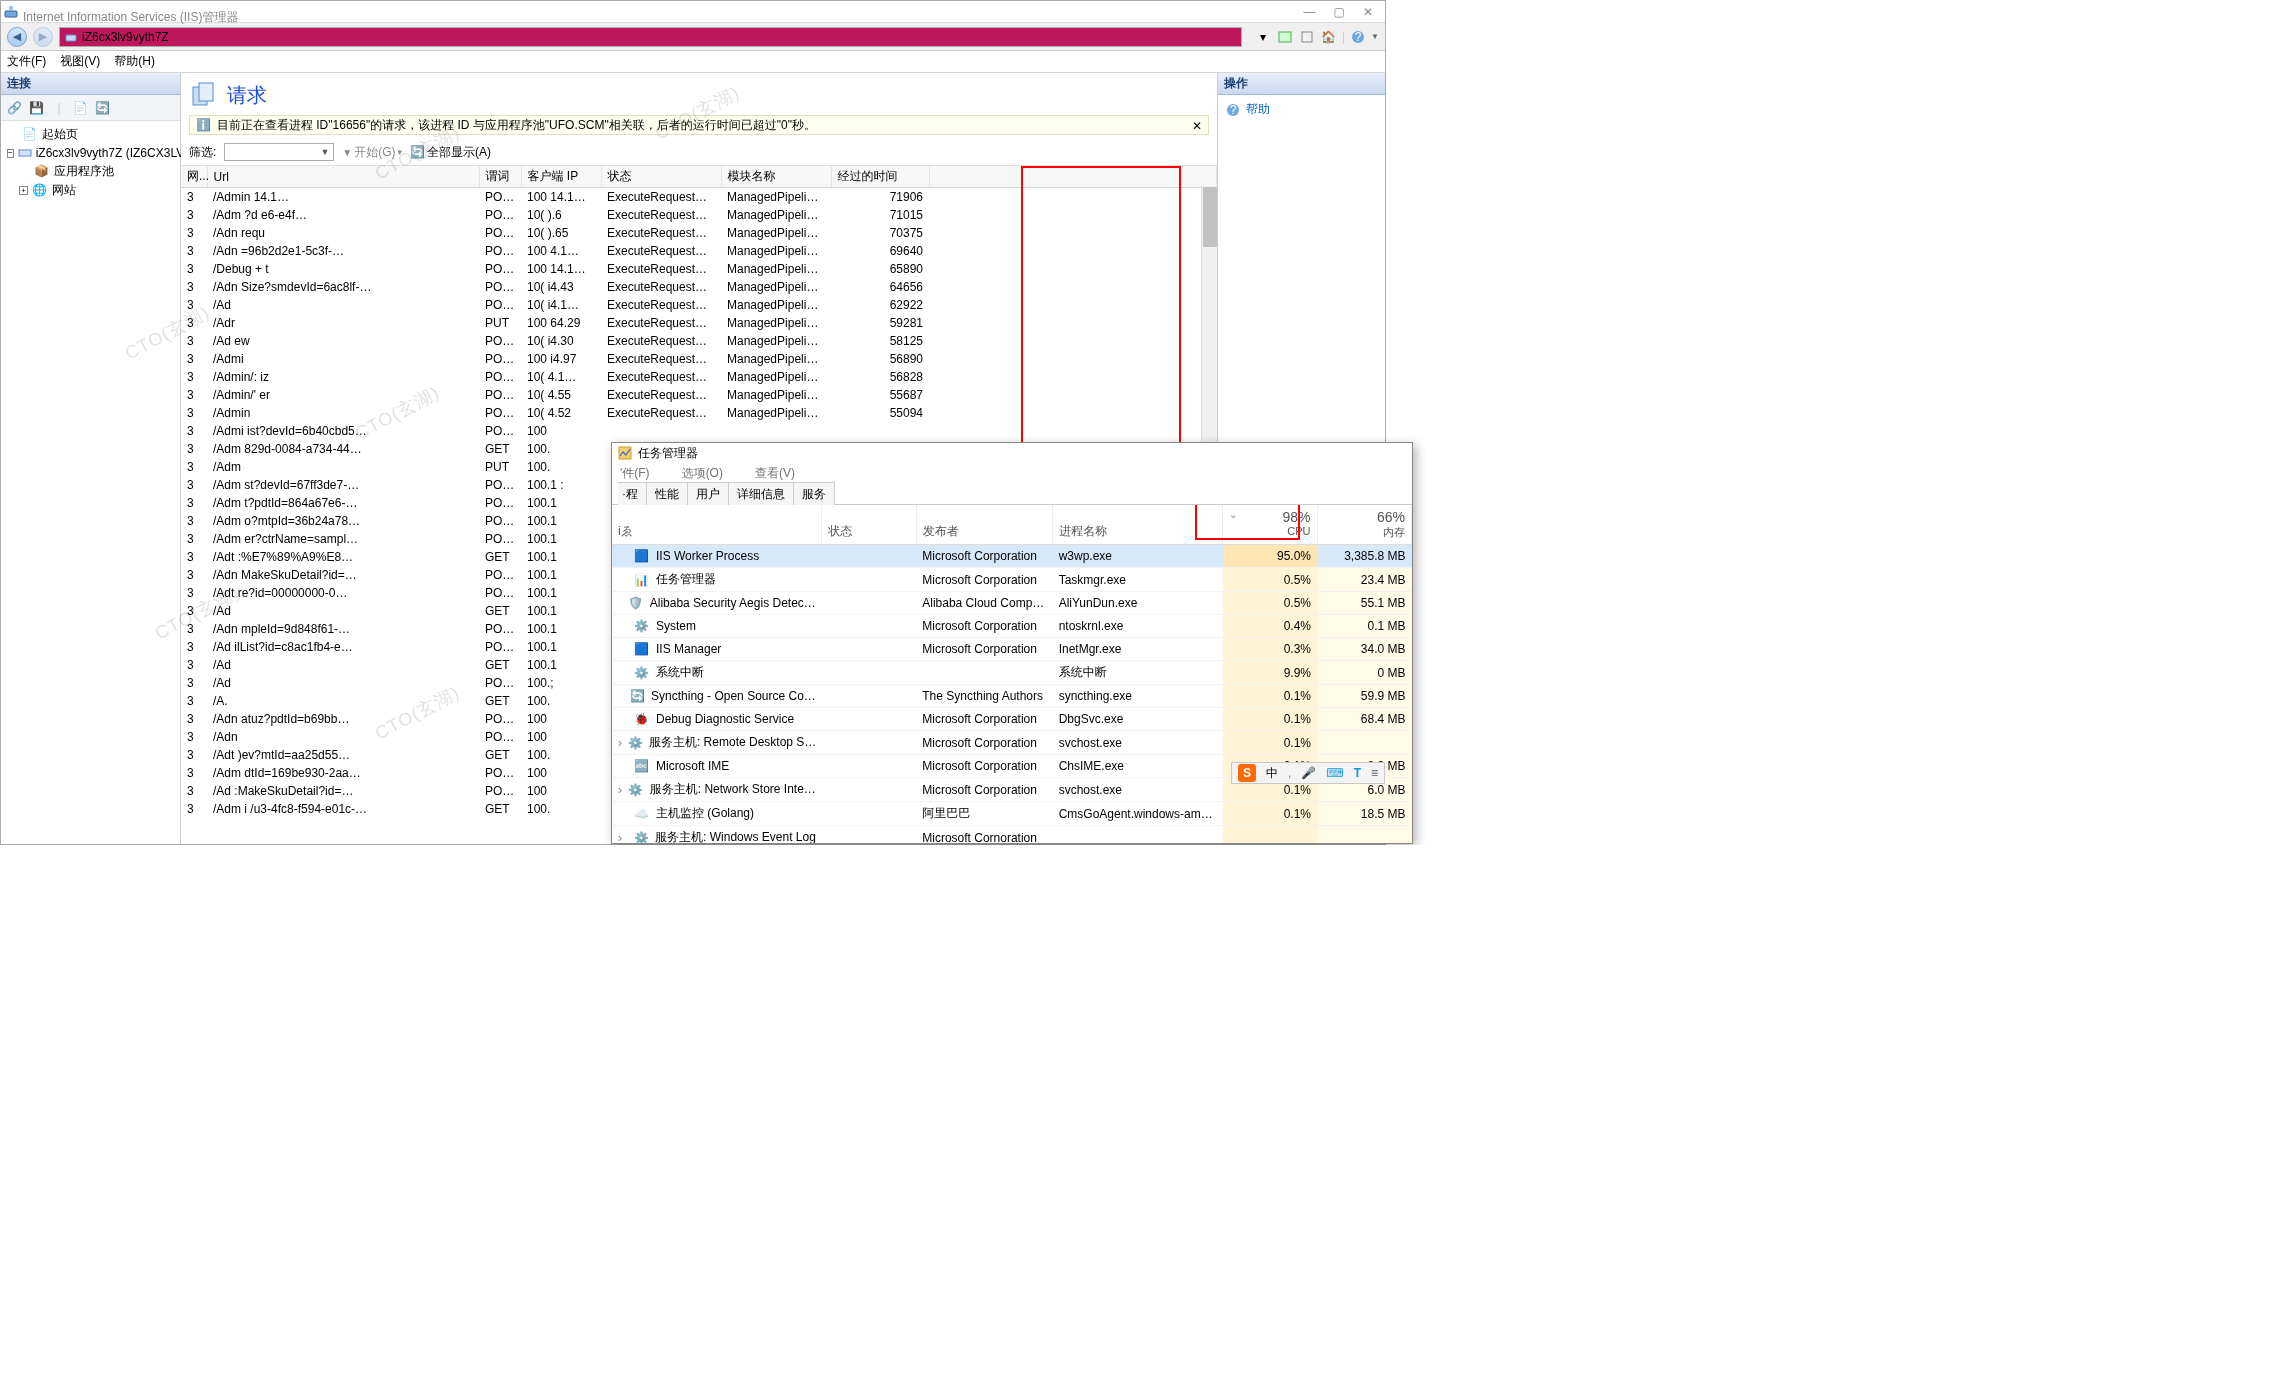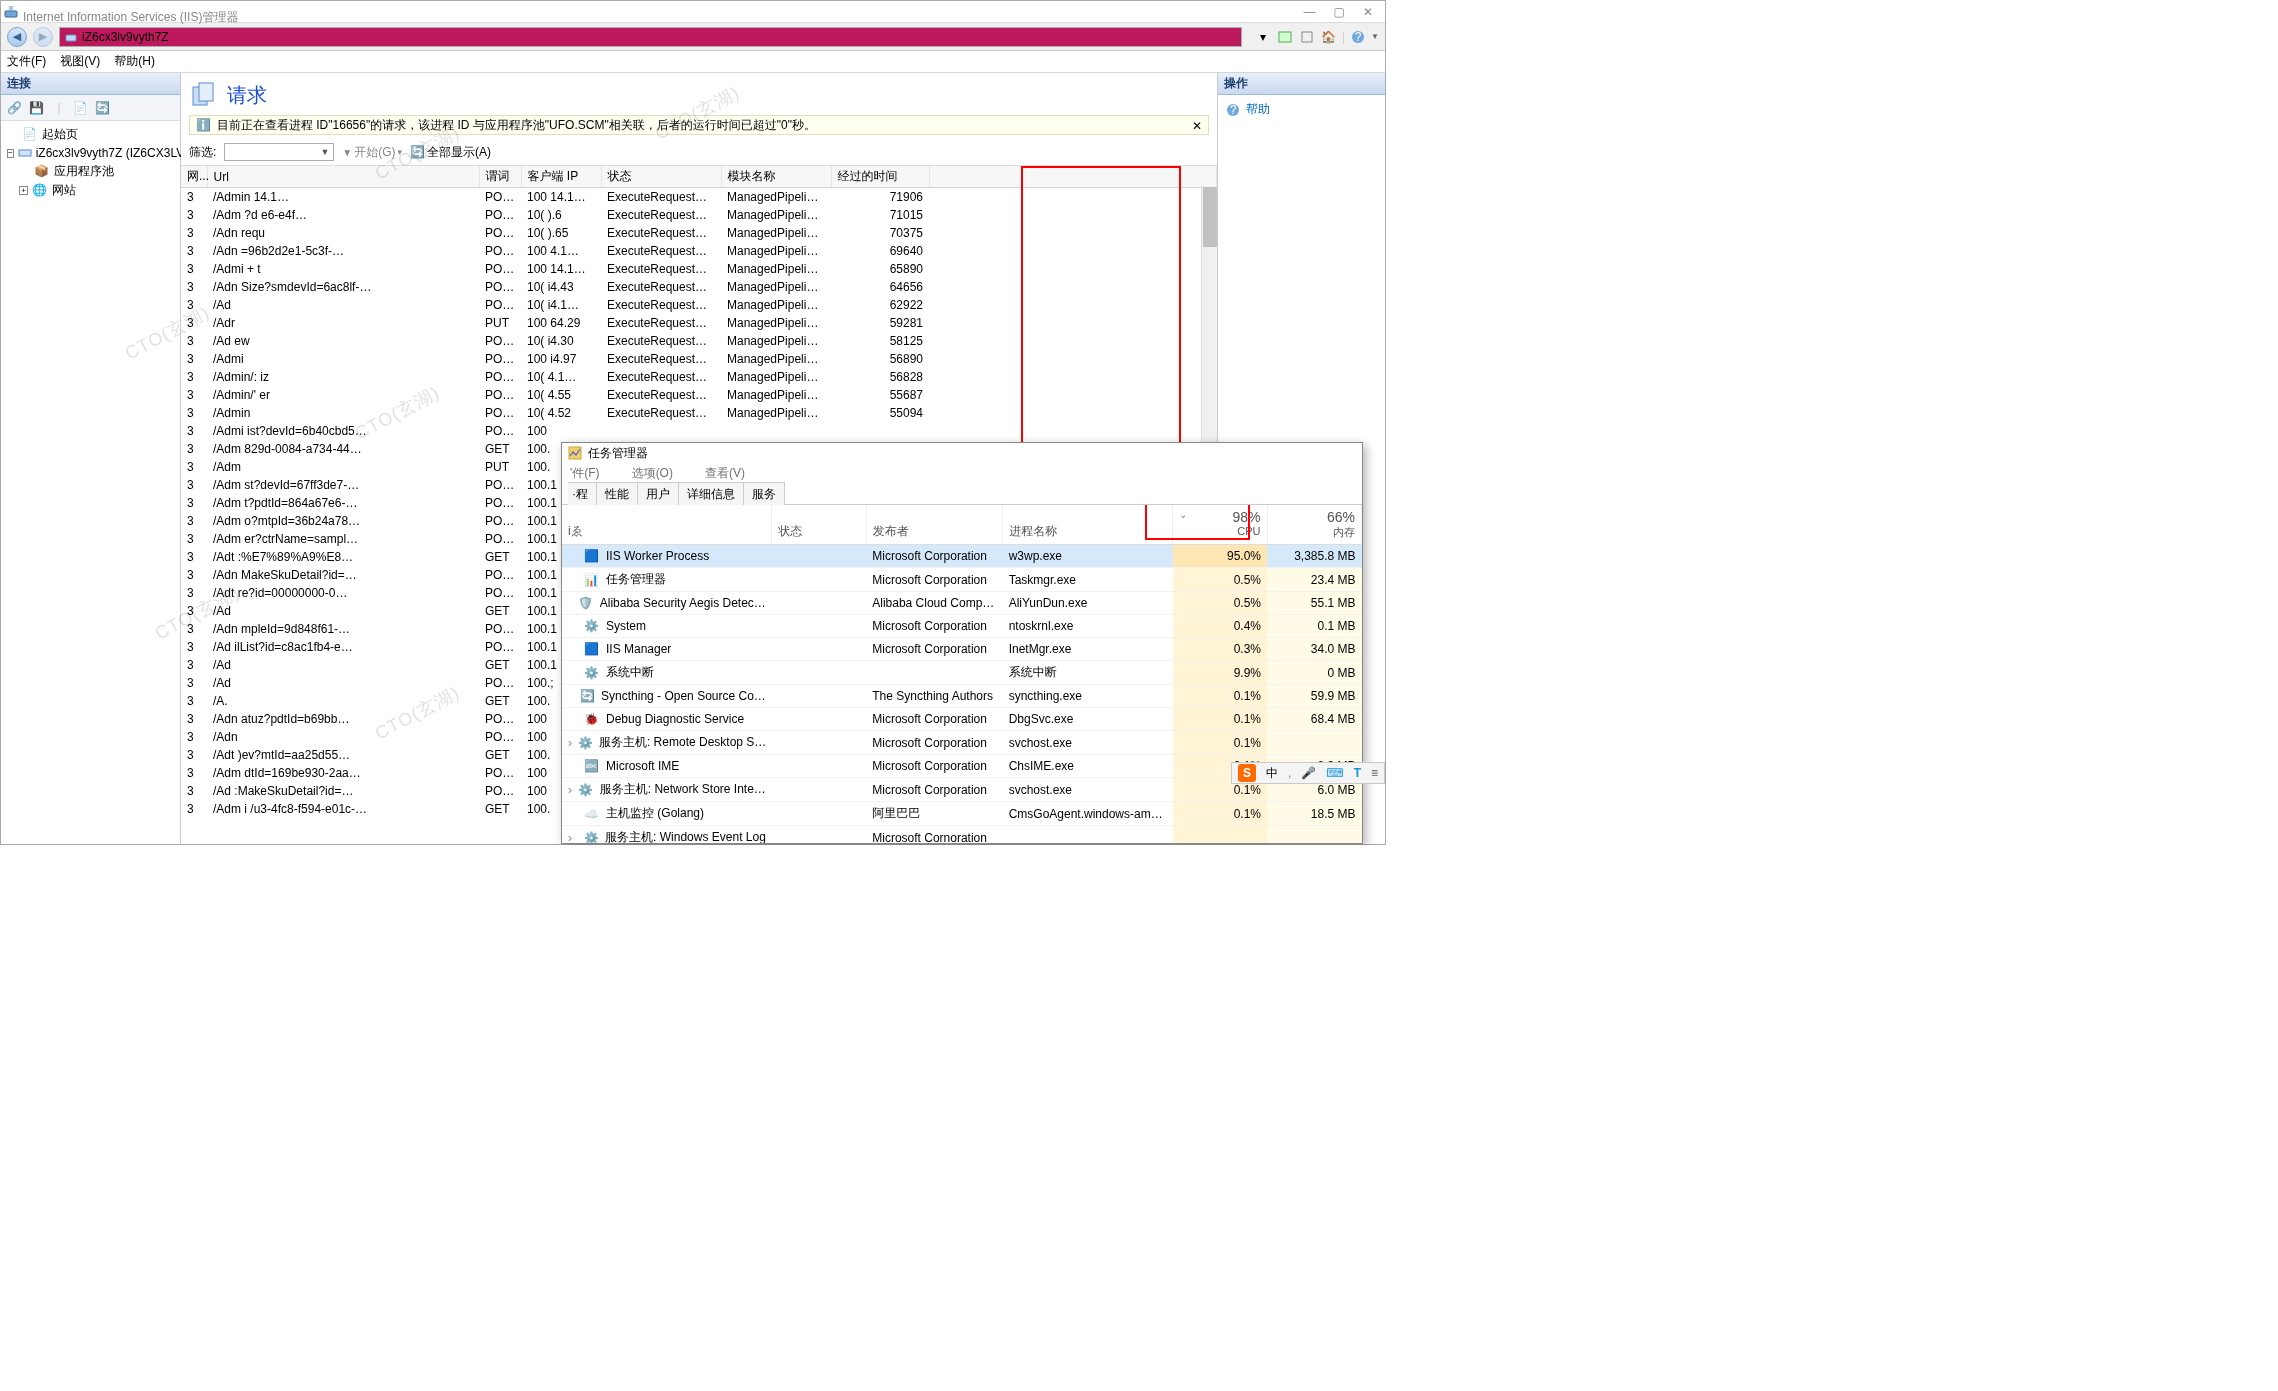--- a/index.html
+++ b/index.html
@@ -56,21 +56,21 @@
   .redbox { position:absolute; border:2px solid #ff0000; pointer-events:none; }
   #rb1{ left:840px; top:0px; width:160px; height:285px;}
   
   .vscroll{position:absolute; right:0; top:20px; bottom:0; width:16px; background:#f0f0f0; border-left:1px solid #ddd;}
   .vthumb{width:14px; height:60px; background:#c1c1c1; margin:1px;}
   
   .rightpanel { width:168px; border-left:1px solid #ccc; display:flex; flex-direction:column;}
   .rbody { padding:4px 8px;}
   .rlink { color:#0066cc; display:flex; align-items:center; gap:6px; padding:2px 0;}
   
-  .taskmgr { position:absolute; left:560px; top:441px; width:802px; height:402px; background:#fff; border:1px solid #888; box-shadow:3px 3px 10px rgba(0,0,0,0.3); display:flex; flex-direction:column; font-size:12px;}
+  .taskmgr { position:absolute; left:610px; top:441px; width:802px; height:402px; background:#fff; border:1px solid #888; box-shadow:3px 3px 10px rgba(0,0,0,0.3); display:flex; flex-direction:column; font-size:12px;}
   .tm-title { height:20px; display:flex; align-items:center; padding:0 6px; gap:6px; color:#000;}
   .tm-menu { height:20px; display:flex; align-items:center; padding:0 8px; gap:32px; color:#737373;}
   .tm-tabs { height:22px; display:flex; align-items:end; border-bottom:1px solid #ccc; padding-left:6px; gap:0px;}
   .tm-tab { padding:3px 8px 2px 8px; border:1px solid #ccc; border-bottom:none; background:#f5f5f5; color:#000; margin-right:-1px; position:relative; top:1px;}
   .tm-tab.first{border-left:none; padding-left:4px;}
   .tm-body { flex:1; overflow:hidden; position:relative;}
   table.tm { width:100%; border-collapse:collapse; table-layout:fixed;}
   table.tm thead th { text-align:left; font-weight:normal; border-right:1px solid #eee; border-bottom:1px solid #ddd; padding:4px 6px; background:#fff; height:32px; vertical-align:top; color:#555; font-size:12px; overflow:hidden;}
   th.tm-num{ text-align:right; padding-right:8px;}
   table.tm thead th .big { font-size:14px; display:block; text-align:right; color:#555;}
@@ -289,21 +289,21 @@
                 <td>/Adn                                      =96b2d2e1-5c3f-…</td>
                 <td>POST</td>
                 <td>100          4.1…</td>
                 <td>ExecuteRequestHan…</td>
                 <td>ManagedPipelineH…</td>
                 <td class="col-time">69640</td>
                 <td></td>
               </tr>
               <tr>
                 <td>3</td>
-                <td>/Admi     +                      t</td>
+                <td>/Debug     +                      t</td>
                 <td>POST</td>
                 <td>100          14.1…</td>
                 <td>ExecuteRequestHan…</td>
                 <td>ManagedPipelineH…</td>
                 <td class="col-time">65890</td>
                 <td></td>
               </tr>
               <tr>
                 <td>3</td>
                 <td>/Adn                                   Size?smdevId=6ac8lf-…</td>

